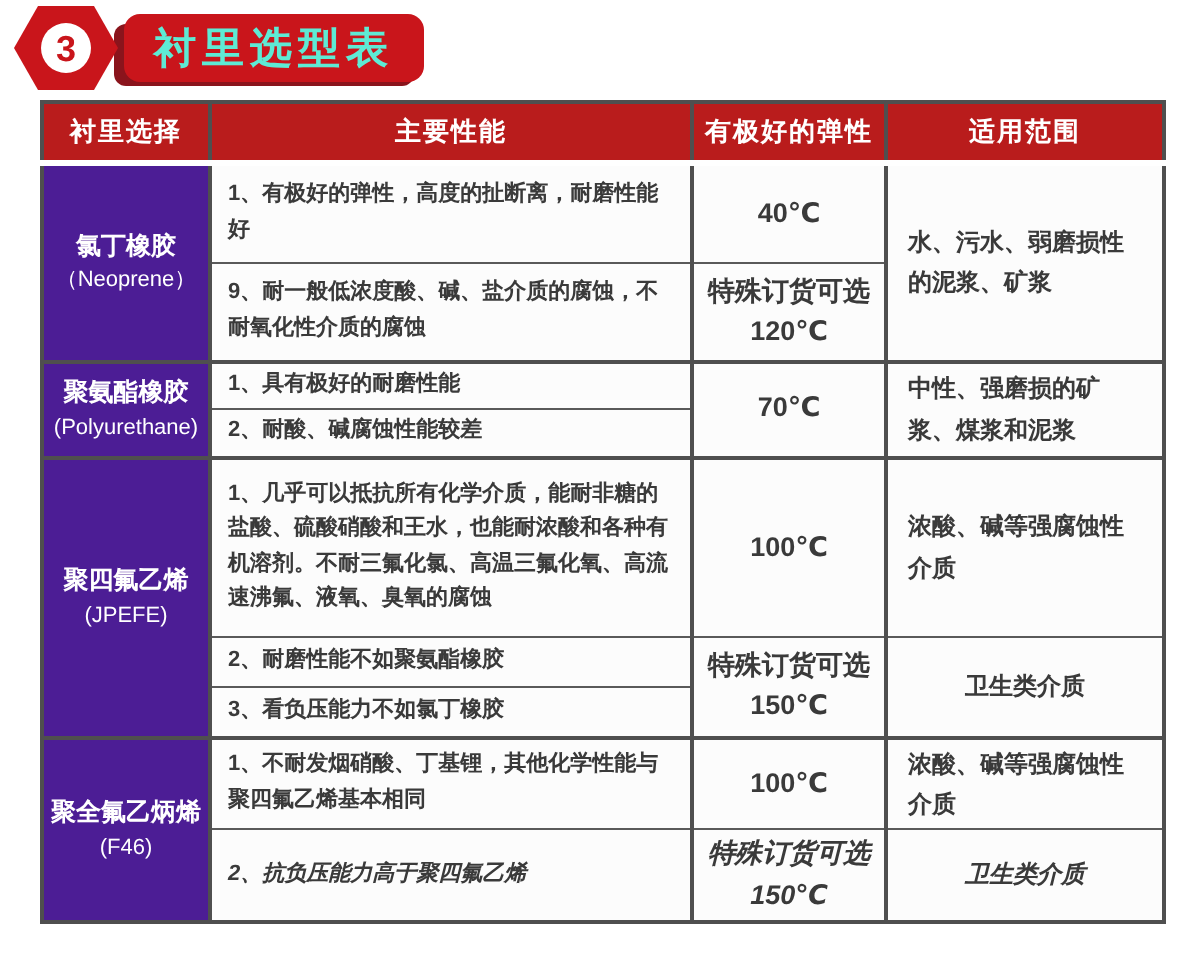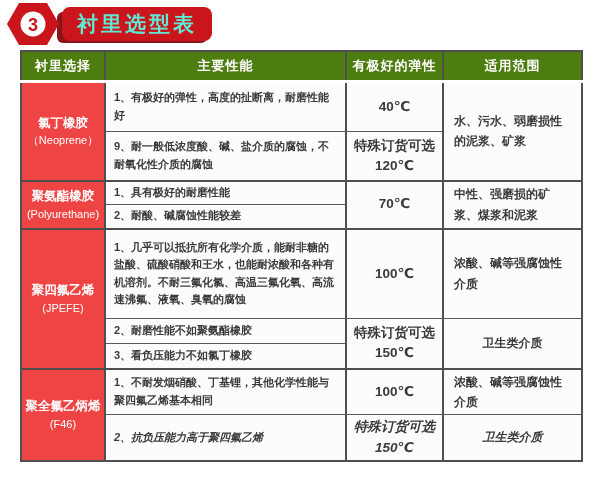--- a/index.html
+++ b/index.html
@@ -30,39 +30,39 @@
 
   
   .tbl-wrap { position:absolute; left:20px; top:50px; }
   table {
     border-collapse:collapse;
     table-layout:fixed;
     width:561px;
     border:2px solid #4f4f4f;
   }
   th {
-    background:#4d7c0f; color:#ffffff;
+    background:#b91c1c; color:#ffffff;
     font-size:13px; font-weight:bold; letter-spacing:1px;
     border:2px solid #4f4f4f;
     border-bottom:3px solid #ffffff;
     height:26px; text-align:center;
   }
   td {
     border-left:2px solid #4f4f4f;
     border-right:2px solid #4f4f4f;
     border-top:1px solid #5a5a5a;
     border-bottom:1px solid #5a5a5a;
     color:#3a3a3a; font-size:11px; font-weight:600;
     background:#fcfcfc;
     vertical-align:middle;
   }
   tr.sec-start td { border-top:2px solid #4f4f4f; }
   tr:last-child td { border-bottom:2px solid #4f4f4f; }
   td.lining {
-    background:#ef4444; color:#ffffff;
+    background:#4c1d95; color:#ffffff;
     text-align:center; font-weight:bold; font-size:12.5px;
     line-height:1.5; padding:0 2px;
     border-top:3px solid #ffffff;
   }
   td.lining .sub { font-size:11px; font-weight:normal; display:block; }
   td.perf { text-align:left; padding:2px 8px; line-height:1.6; }
   td.temp { text-align:center; white-space:pre-line; font-size:13.5px; line-height:1.5; padding:2px 4px; }
   td.scope { text-align:left; padding:2px 10px; line-height:1.7; font-size:12px; }
 
   tr.h50 { height:50px; } tr.h49 { height:49px; }

